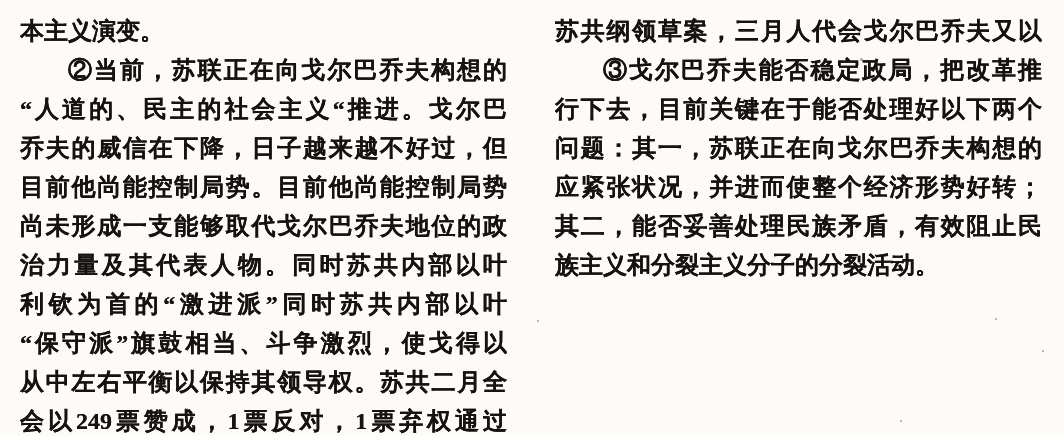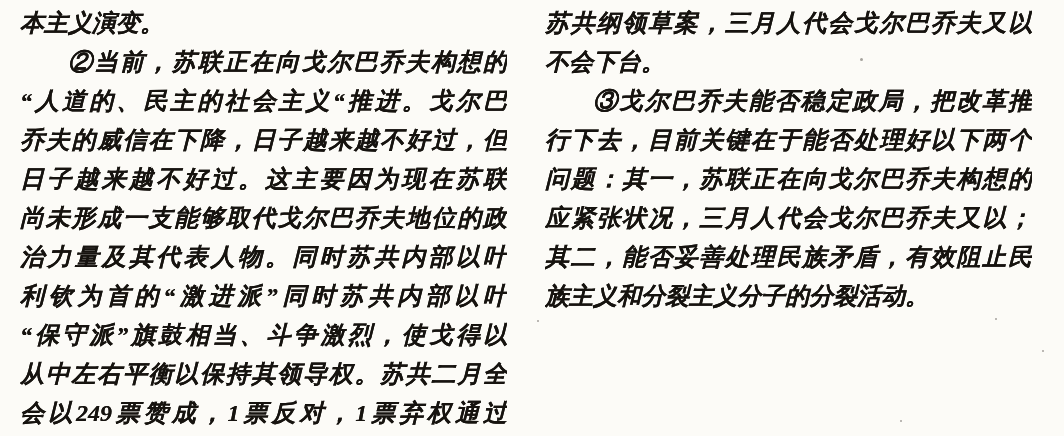--- a/index.html
+++ b/index.html
@@ -10,23 +10,22 @@
   .page {
     position: relative;
     width: 1064px;
     height: 436px;
     box-sizing: border-box;
     background: var(--page-bg, #fcfbf7);
     color: var(--page-fg, #16130f);
     font-family: "Liberation Serif", "DejaVu Serif", serif;
     overflow: hidden;
     display: flex;
-    gap: 38px;
-    padding: 4px 0 0 20px;
-    font-style: italic;
+    gap: 48px;
+    padding: 12px 0 0 20px;
   }
   .col {
     flex: 0 0 auto;
     width: 487px;
   }
   .line {
     font-size: 24px;
     font-weight: 600;
     line-height: 39px;
     height: 39px;
@@ -52,35 +51,34 @@
 </style>
 </head>
 <body>
 
 <div class="page" style="--page-bg: #fcfbf7; --page-fg: #16130f;">
   <div class="col">
       <div class="line endline">本主义演变。</div>
       <div class="line indent">②当前，苏联正在向戈尔巴乔夫构想的</div>
       <div class="line">“人道的、民主的社会主义“推进。戈尔巴</div>
       <div class="line">乔夫的威信在下降，日子越来越不好过，但</div>
-      <div class="line">日子越来越不好过。这主要因为现在苏联</div>
+      <div class="line">目前他尚能控制局势。目前他尚能控制局势</div>
       <div class="line">尚未形成一支能够取代戈尔巴乔夫地位的政</div>
       <div class="line">治力量及其代表人物。同时苏共内部以叶</div>
       <div class="line">利钦为首的“激进派”同时苏共内部以叶</div>
       <div class="line">“保守派”旗鼓相当、斗争激烈，使戈得以</div>
       <div class="line">从中左右平衡以保持其领导权。苏共二月全</div>
       <div class="line">会以249票赞成，1票反对，1票弃权通过</div>
     </div>
   <div class="col">
       <div class="line">苏共纲领草案，三月人代会戈尔巴乔夫又以</div>
-      <div class="line endline">不会下台。</div>
       <div class="line indent">③戈尔巴乔夫能否稳定政局，把改革推</div>
       <div class="line">行下去，目前关键在于能否处理好以下两个</div>
       <div class="line">问题：其一，苏联正在向戈尔巴乔夫构想的</div>
-      <div class="line">应紧张状况，三月人代会戈尔巴乔夫又以；</div>
+      <div class="line">应紧张状况，并进而使整个经济形势好转；</div>
       <div class="line">其二，能否妥善处理民族矛盾，有效阻止民</div>
       <div class="line endline">族主义和分裂主义分子的分裂活动。</div>
     </div>
   <div class="speck" style="left:860px;top:58px;width:3px;height:3px;"></div>
   <div class="speck" style="left:537px;top:320px;width:2px;height:2px;"></div>
   <div class="speck" style="left:995px;top:318px;width:2px;height:2px;"></div>
   <div class="speck" style="left:1042px;top:350px;width:2px;height:2px;"></div>
   <div class="speck" style="left:900px;top:420px;width:2px;height:2px;"></div>
 </div>
 

